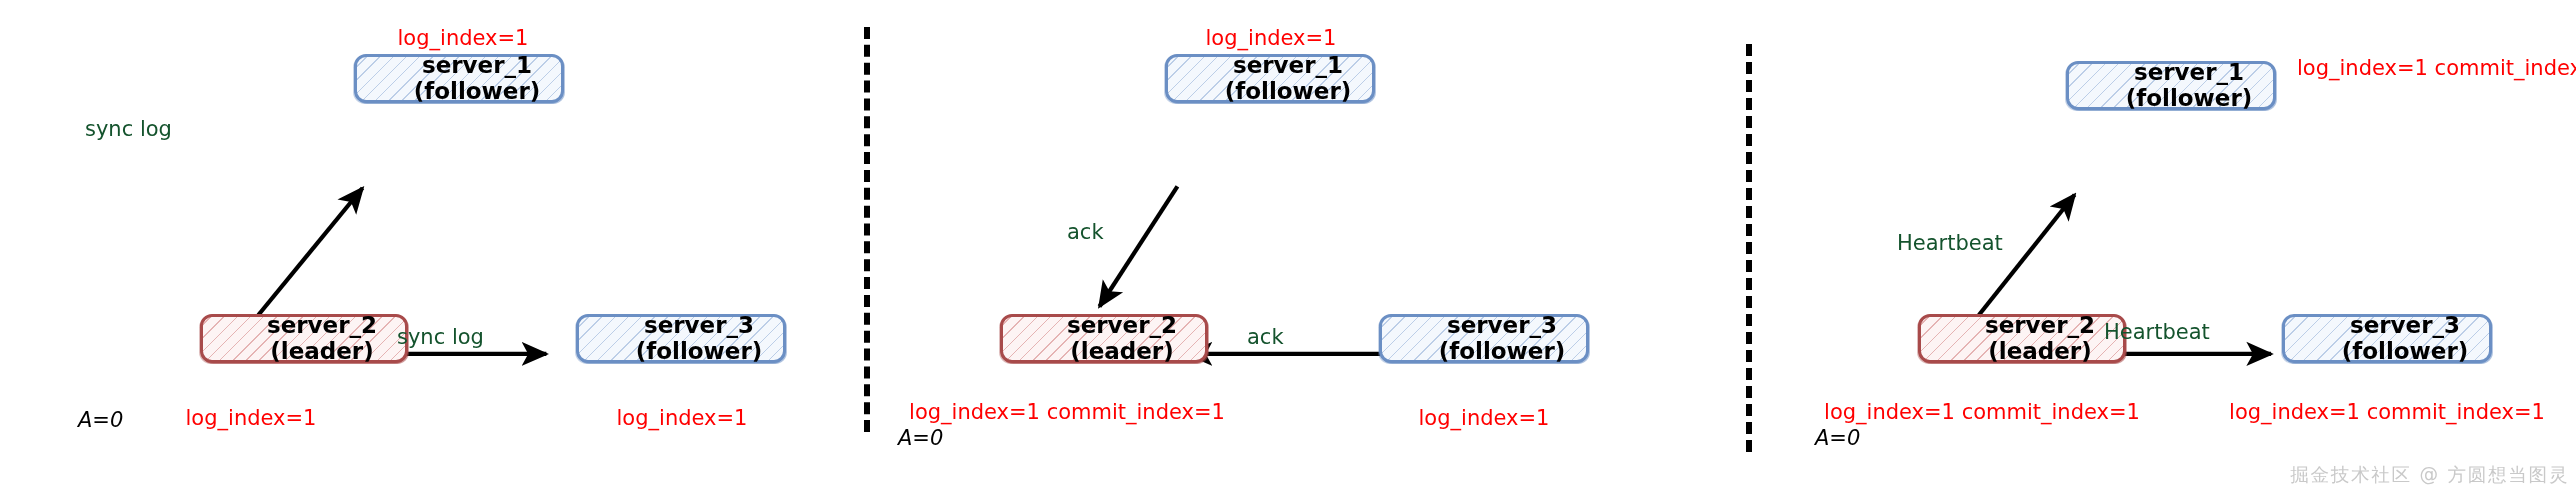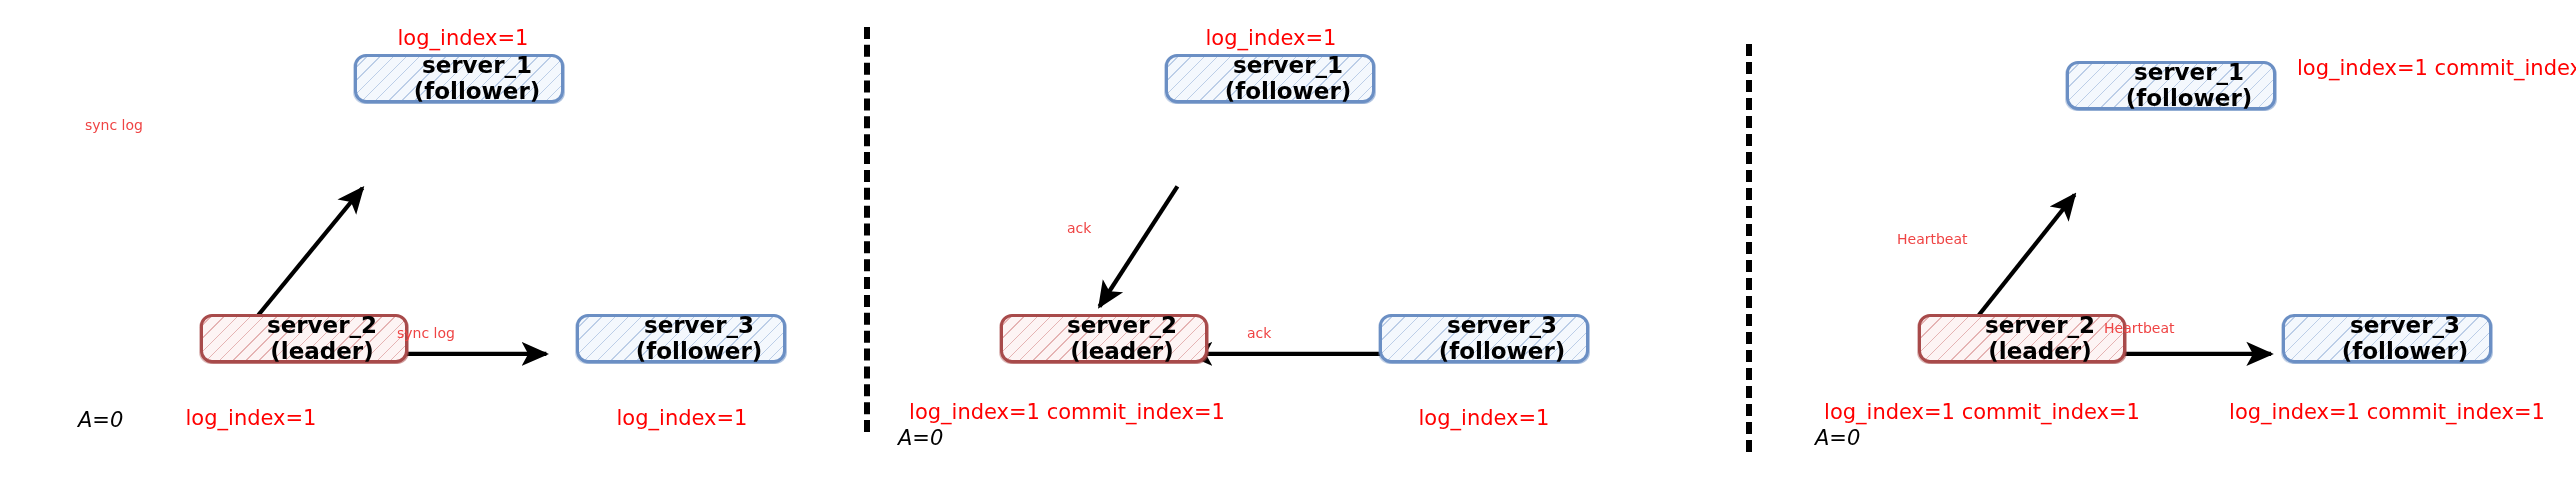--- a/index.html
+++ b/index.html
@@ -95,22 +95,22 @@
     white-space: nowrap;
     font-family: "DejaVu Sans", sans-serif;
   }
   .lbl.state {
     color: #ff0000;
     font-size: 21px;
     line-height: 1.22;
     font-weight: normal;
   }
   .lbl.edge {
-    color: #ef4444;
-    font-size: 14px;
+    color: #14532d;
+    font-size: 21px;
     font-weight: normal;
   }
   .lbl.acc {
     color: #000000;
     font-size: 21px;
     font-style: italic;
     font-weight: normal;
   }
   .lbl.center { text-align: center; transform: translateX(-50%); }
 
@@ -279,15 +279,16 @@
 
     <div class="lbl state center" style="left:641px; top:383px;">
       <span class="nl">log_index=1</span>
       <span class="nl">commit_index=1</span>
     </div>
   </div>
 
   <div class="divider" id="divider-1"></div>
   <div class="divider" id="divider-2"></div>
 
+  <div id="watermark">掘金技术社区 @ 方圆想当图灵</div>
 
 </div>
 
 
 </body></html>

